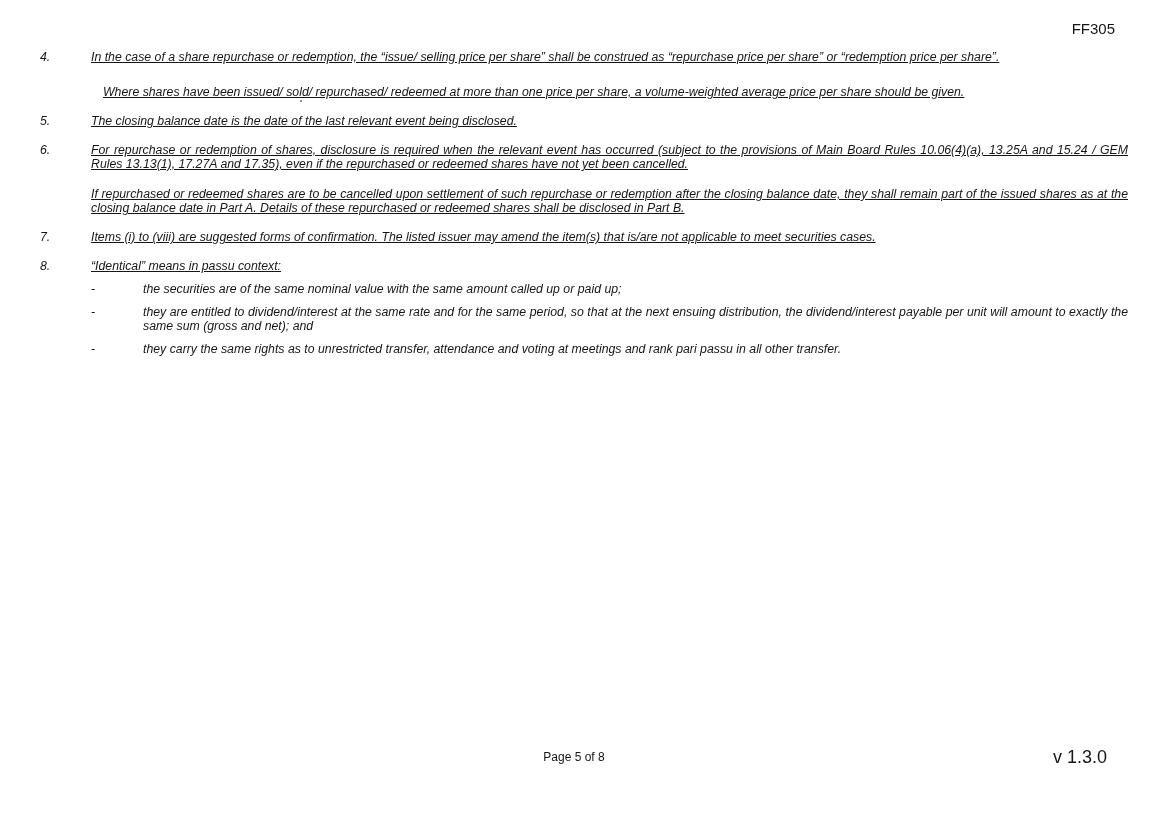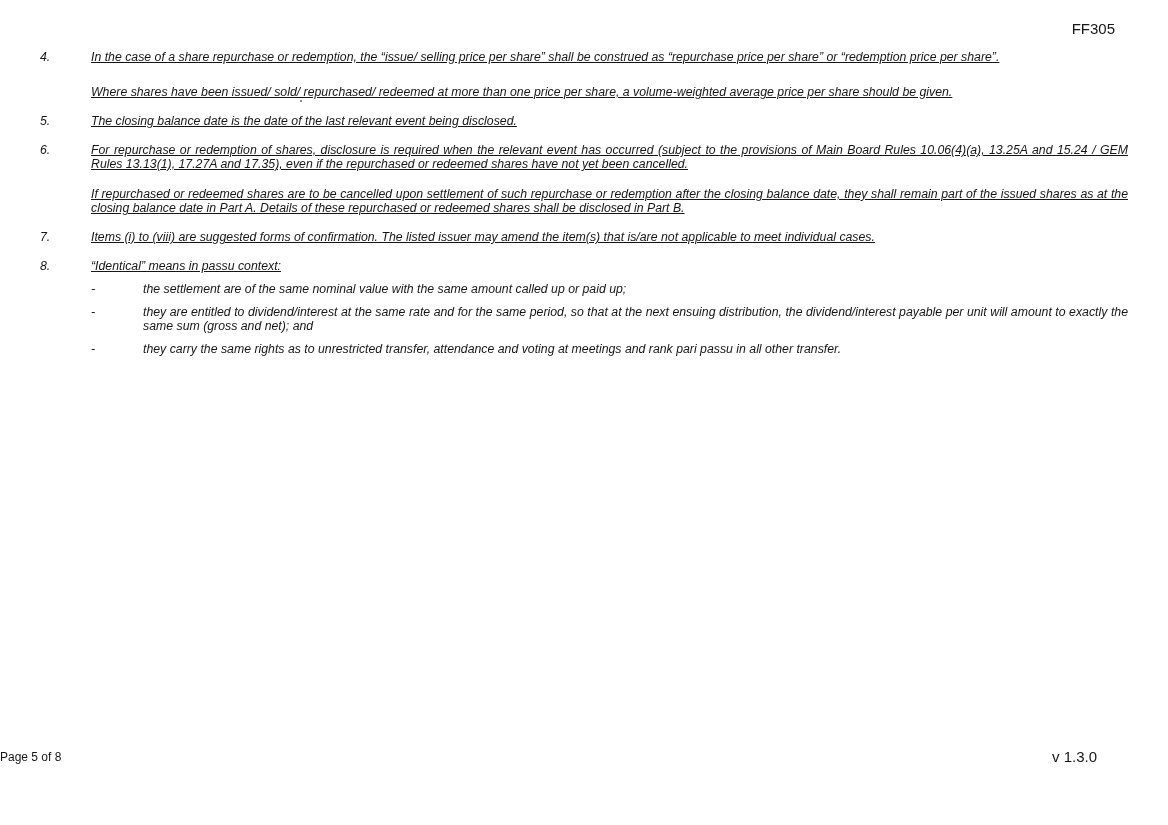--- a/index.html
+++ b/index.html
@@ -47,20 +47,21 @@
   .para {
     margin: 0;
     text-align: justify;
     text-decoration: underline;
   }
   .para + .para {
     margin-top: 16px;
   }
   .note-4 .para + .para {
     margin-top: 21px;
+    margin-left: 12px;
   }
   .bullet {
     display: flex;
     margin-top: 9px;
   }
   .bullet-dash {
     width: 52px;
     flex-shrink: 0;
   }
   .bullet-text {
@@ -75,30 +76,31 @@
     width: 2px;
     height: 2px;
     background: #6a6a6a;
     border-radius: 50%;
   }
   .footer-page {
     position: absolute;
     left: 0;
     right: 20px;
     top: 750px;
+    text-align: center;
     font-style: normal;
     font-size: 12px;
     line-height: 14px;
   }
   .footer-version {
     position: absolute;
     top: 750px;
-    right: 71px;
+    right: 61px;
     font-style: normal;
-    font-size: 15px;
+    font-size: 18px;
     line-height: 14px;
   }
 </style>
 </head>
 <body>
 
 <div class="page">
 
   <div class="form-code">FF305</div>
 
@@ -123,31 +125,31 @@
       <div class="note-num">6.</div>
       <div class="note-body">
         <p class="para">For repurchase or redemption of shares, disclosure is required when the relevant event has occurred (subject to the provisions of Main Board Rules 10.06(4)(a), 13.25A and 15.24 / GEM Rules 13.13(1), 17.27A and 17.35), even if the repurchased or redeemed shares have not yet been cancelled.</p>
         <p class="para">If repurchased or redeemed shares are to be cancelled upon settlement of such repurchase or redemption after the closing balance date, they shall remain part of the issued shares as at the closing balance date in Part A.  Details of these repurchased or redeemed shares shall be disclosed in Part B.</p>
       </div>
     </div>
 
     <div class="note note-7">
       <div class="note-num">7.</div>
       <div class="note-body">
-        <p class="para">Items (i) to (viii) are suggested forms of confirmation. The listed issuer may amend the item(s) that is/are not applicable to meet individual cases.</p>
+        <p class="para">Items (i) to (viii) are suggested forms of confirmation. The listed issuer may amend the item(s) that is/are not applicable to meet securities cases.</p>
       </div>
     </div>
 
     <div class="note note-8">
       <div class="note-num">8.</div>
       <div class="note-body">
         <p class="para">“Identical” means in passu context:</p>
         <div class="bullet">
           <div class="bullet-dash">-</div>
-          <p class="bullet-text">the settlement are of the same nominal value with the same amount called up or paid up;</p>
+          <p class="bullet-text">the securities are of the same nominal value with the same amount called up or paid up;</p>
         </div>
         <div class="bullet">
           <div class="bullet-dash">-</div>
           <p class="bullet-text">they are entitled to dividend/interest at the same rate and for the same period, so that at the next ensuing distribution, the dividend/interest payable per unit will  amount to exactly the same sum (gross and net); and</p>
         </div>
         <div class="bullet">
           <div class="bullet-dash">-</div>
           <p class="bullet-text">they carry the same rights as to unrestricted transfer, attendance and voting at meetings and rank pari passu in all other transfer.</p>
         </div>
       </div>

